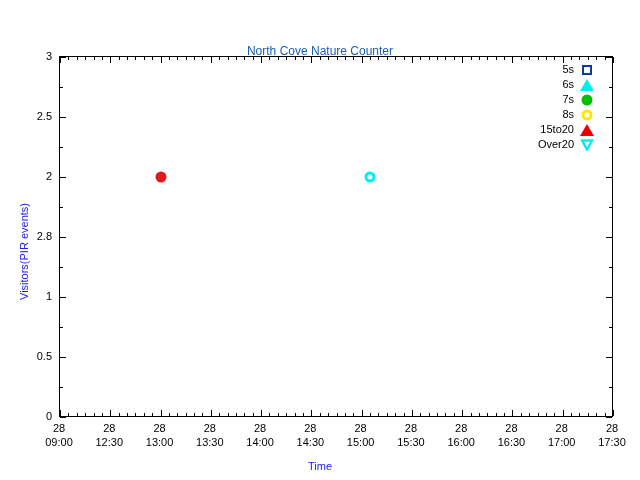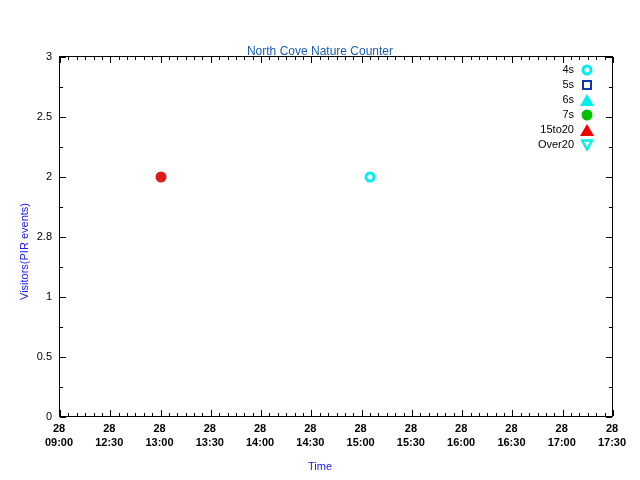--- a/index.html
+++ b/index.html
@@ -84,21 +84,21 @@
   }
   .x-tick-label {
     position: absolute;
     width: 80px;
     text-align: center;
     color: #000000;
     font-size: 11px;
     line-height: 14px;
     white-space: nowrap;
   }
-  .x-tick-label span { display: block; font-weight: bold; }
+  .x-tick-label span { display: block; }
 
   
   #y-axis-title {
     position: absolute;
     color: #2020ee;
     font-size: 11px;
     white-space: nowrap;
     transform: rotate(-90deg);
     transform-origin: 0 0;
     left: 18px;
@@ -432,41 +432,41 @@
         <span>28</span>
         <span>17:30</span>
       </div>
     </div>
 
   <div id="y-axis-title">Visitors(PIR events)</div>
   <div id="x-axis-title">Time</div>
 
   <div id="legend">
       <div class="legend-row">
-        <div class="legend-label">4s</div>
-        <div class="legend-marker">
-          <div class="mk mk-circle-open" style="border-color: rgb(0, 238, 238);"></div>
-        </div>
-      </div>
-      <div class="legend-row">
         <div class="legend-label">5s</div>
         <div class="legend-marker">
           <div class="mk mk-square-open" style="border-color: rgb(16, 56, 168);"></div>
         </div>
       </div>
       <div class="legend-row">
         <div class="legend-label">6s</div>
         <div class="legend-marker">
           <div class="mk mk-triangle-up" style="border-bottom-color: rgb(0, 238, 238);"></div>
         </div>
       </div>
       <div class="legend-row">
         <div class="legend-label">7s</div>
         <div class="legend-marker">
           <div class="mk mk-circle-filled" style="background: rgb(0, 192, 0);"></div>
+        </div>
+      </div>
+      <div class="legend-row">
+        <div class="legend-label">8s</div>
+        <div class="legend-marker">
+          <div class="mk mk-circle-open" style="border-color: rgb(255, 232, 0);"></div>
         </div>
       </div>
       <div class="legend-row">
         <div class="legend-label">15to20</div>
         <div class="legend-marker">
           <div class="mk mk-triangle-up" style="border-bottom-color: rgb(238, 0, 0);"></div>
         </div>
       </div>
       <div class="legend-row">
         <div class="legend-label">Over20</div>

